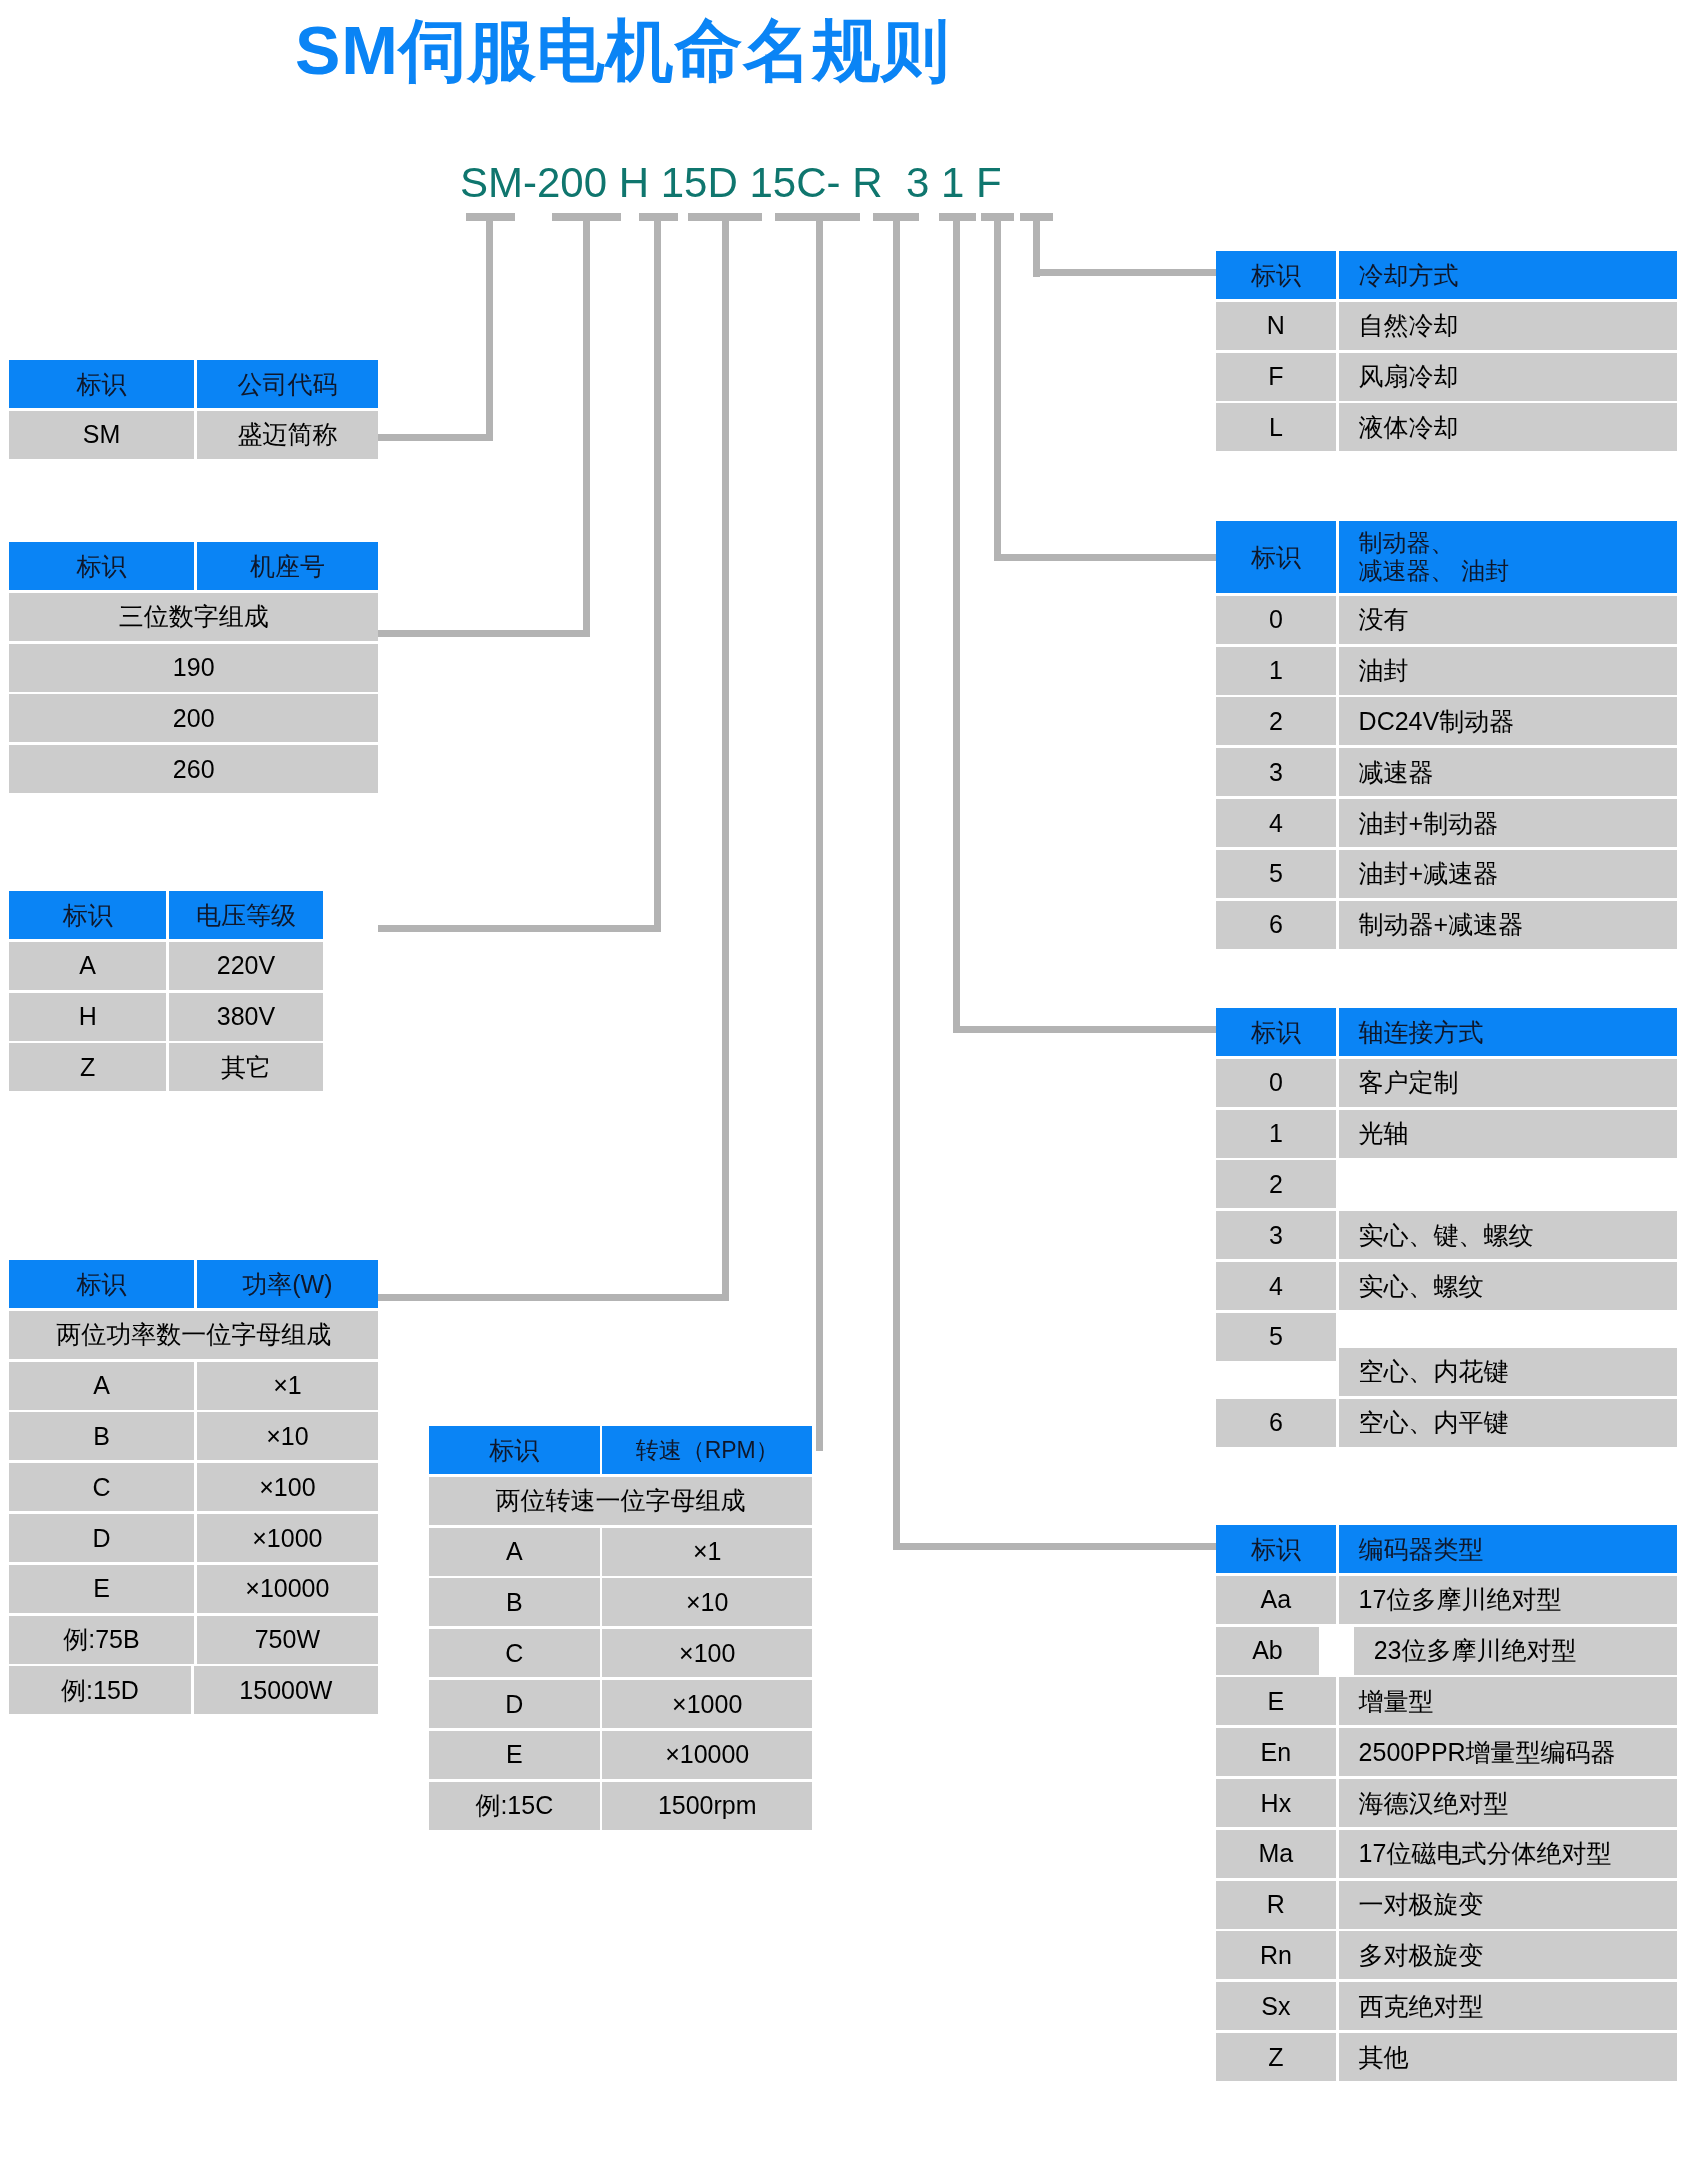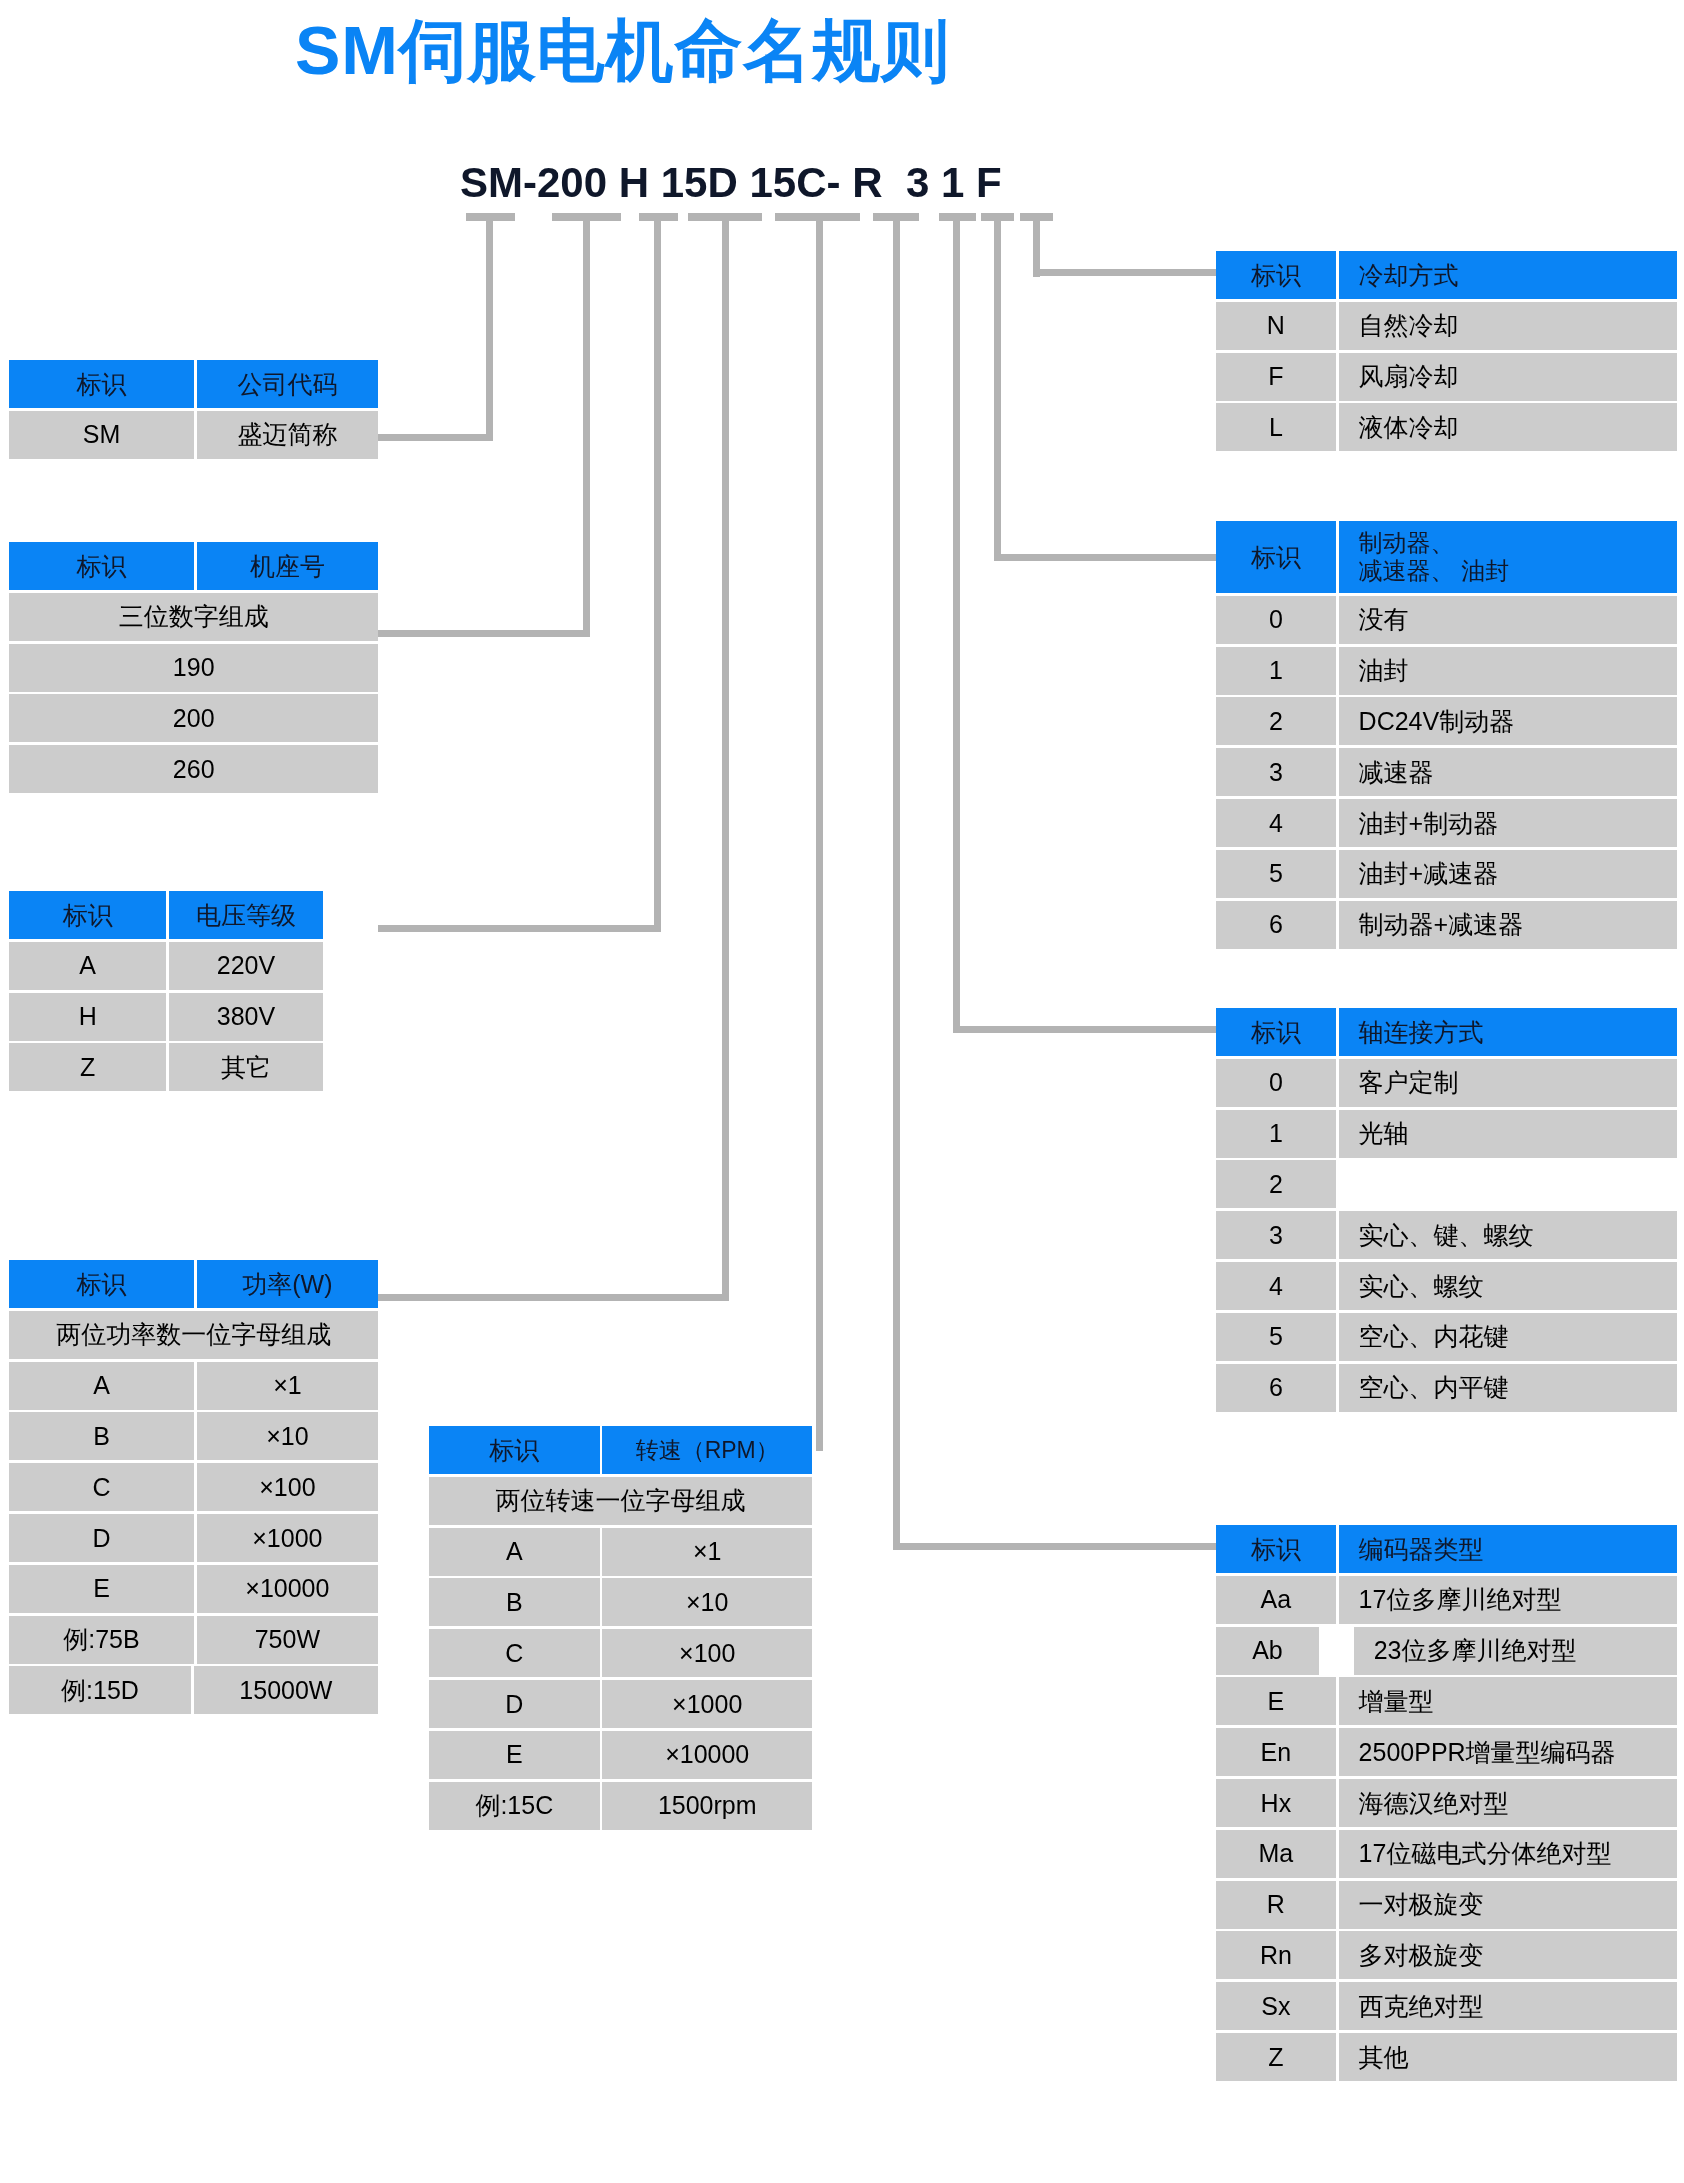--- a/index.html
+++ b/index.html
@@ -20,22 +20,22 @@
     color: #0a84f5;
     letter-spacing: 0.9px;
     white-space: nowrap;
   }
 
   
   .code-line {
     position: absolute;
     left: 460px; top: 159px;
     font-size: 42px;
-    font-weight: bold;
-    color: #0f172a;
+    font-weight: normal;
+    color: #0f766e;
     white-space: nowrap;
     letter-spacing: 0px;
   }
   .code-seg { display: inline-block; }
 
   
   .ul {            
     position: absolute;
     height: 8.3px;
     background: #b3b3b3;
@@ -321,21 +321,21 @@
     <div class="row">
       <div class="cell code" style="width:120px;">3</div>
       <div class="cell left" style="width:339px;">实心、键、螺纹</div>
     </div>
     <div class="row">
       <div class="cell code" style="width:120px;">4</div>
       <div class="cell left" style="width:339px;">实心、螺纹</div>
     </div>
     <div class="row">
       <div class="cell code" style="width:120px;">5</div>
-      <div class="cell left" style="width:339px;">空心、内花键</div>
+      <div class="cell left" style="width:339px;margin-top:35px;">空心、内花键</div>
     </div>
     <div class="row">
       <div class="cell code" style="width:120px;">6</div>
       <div class="cell left" style="width:339px;">空心、内平键</div>
     </div>
   </div>
 
   <div class="tbl" style="left:1216px; top:1525px; width:461px;">
     <div class="row hdr">
       <div class="cell code" style="width:120px;">标识</div>

